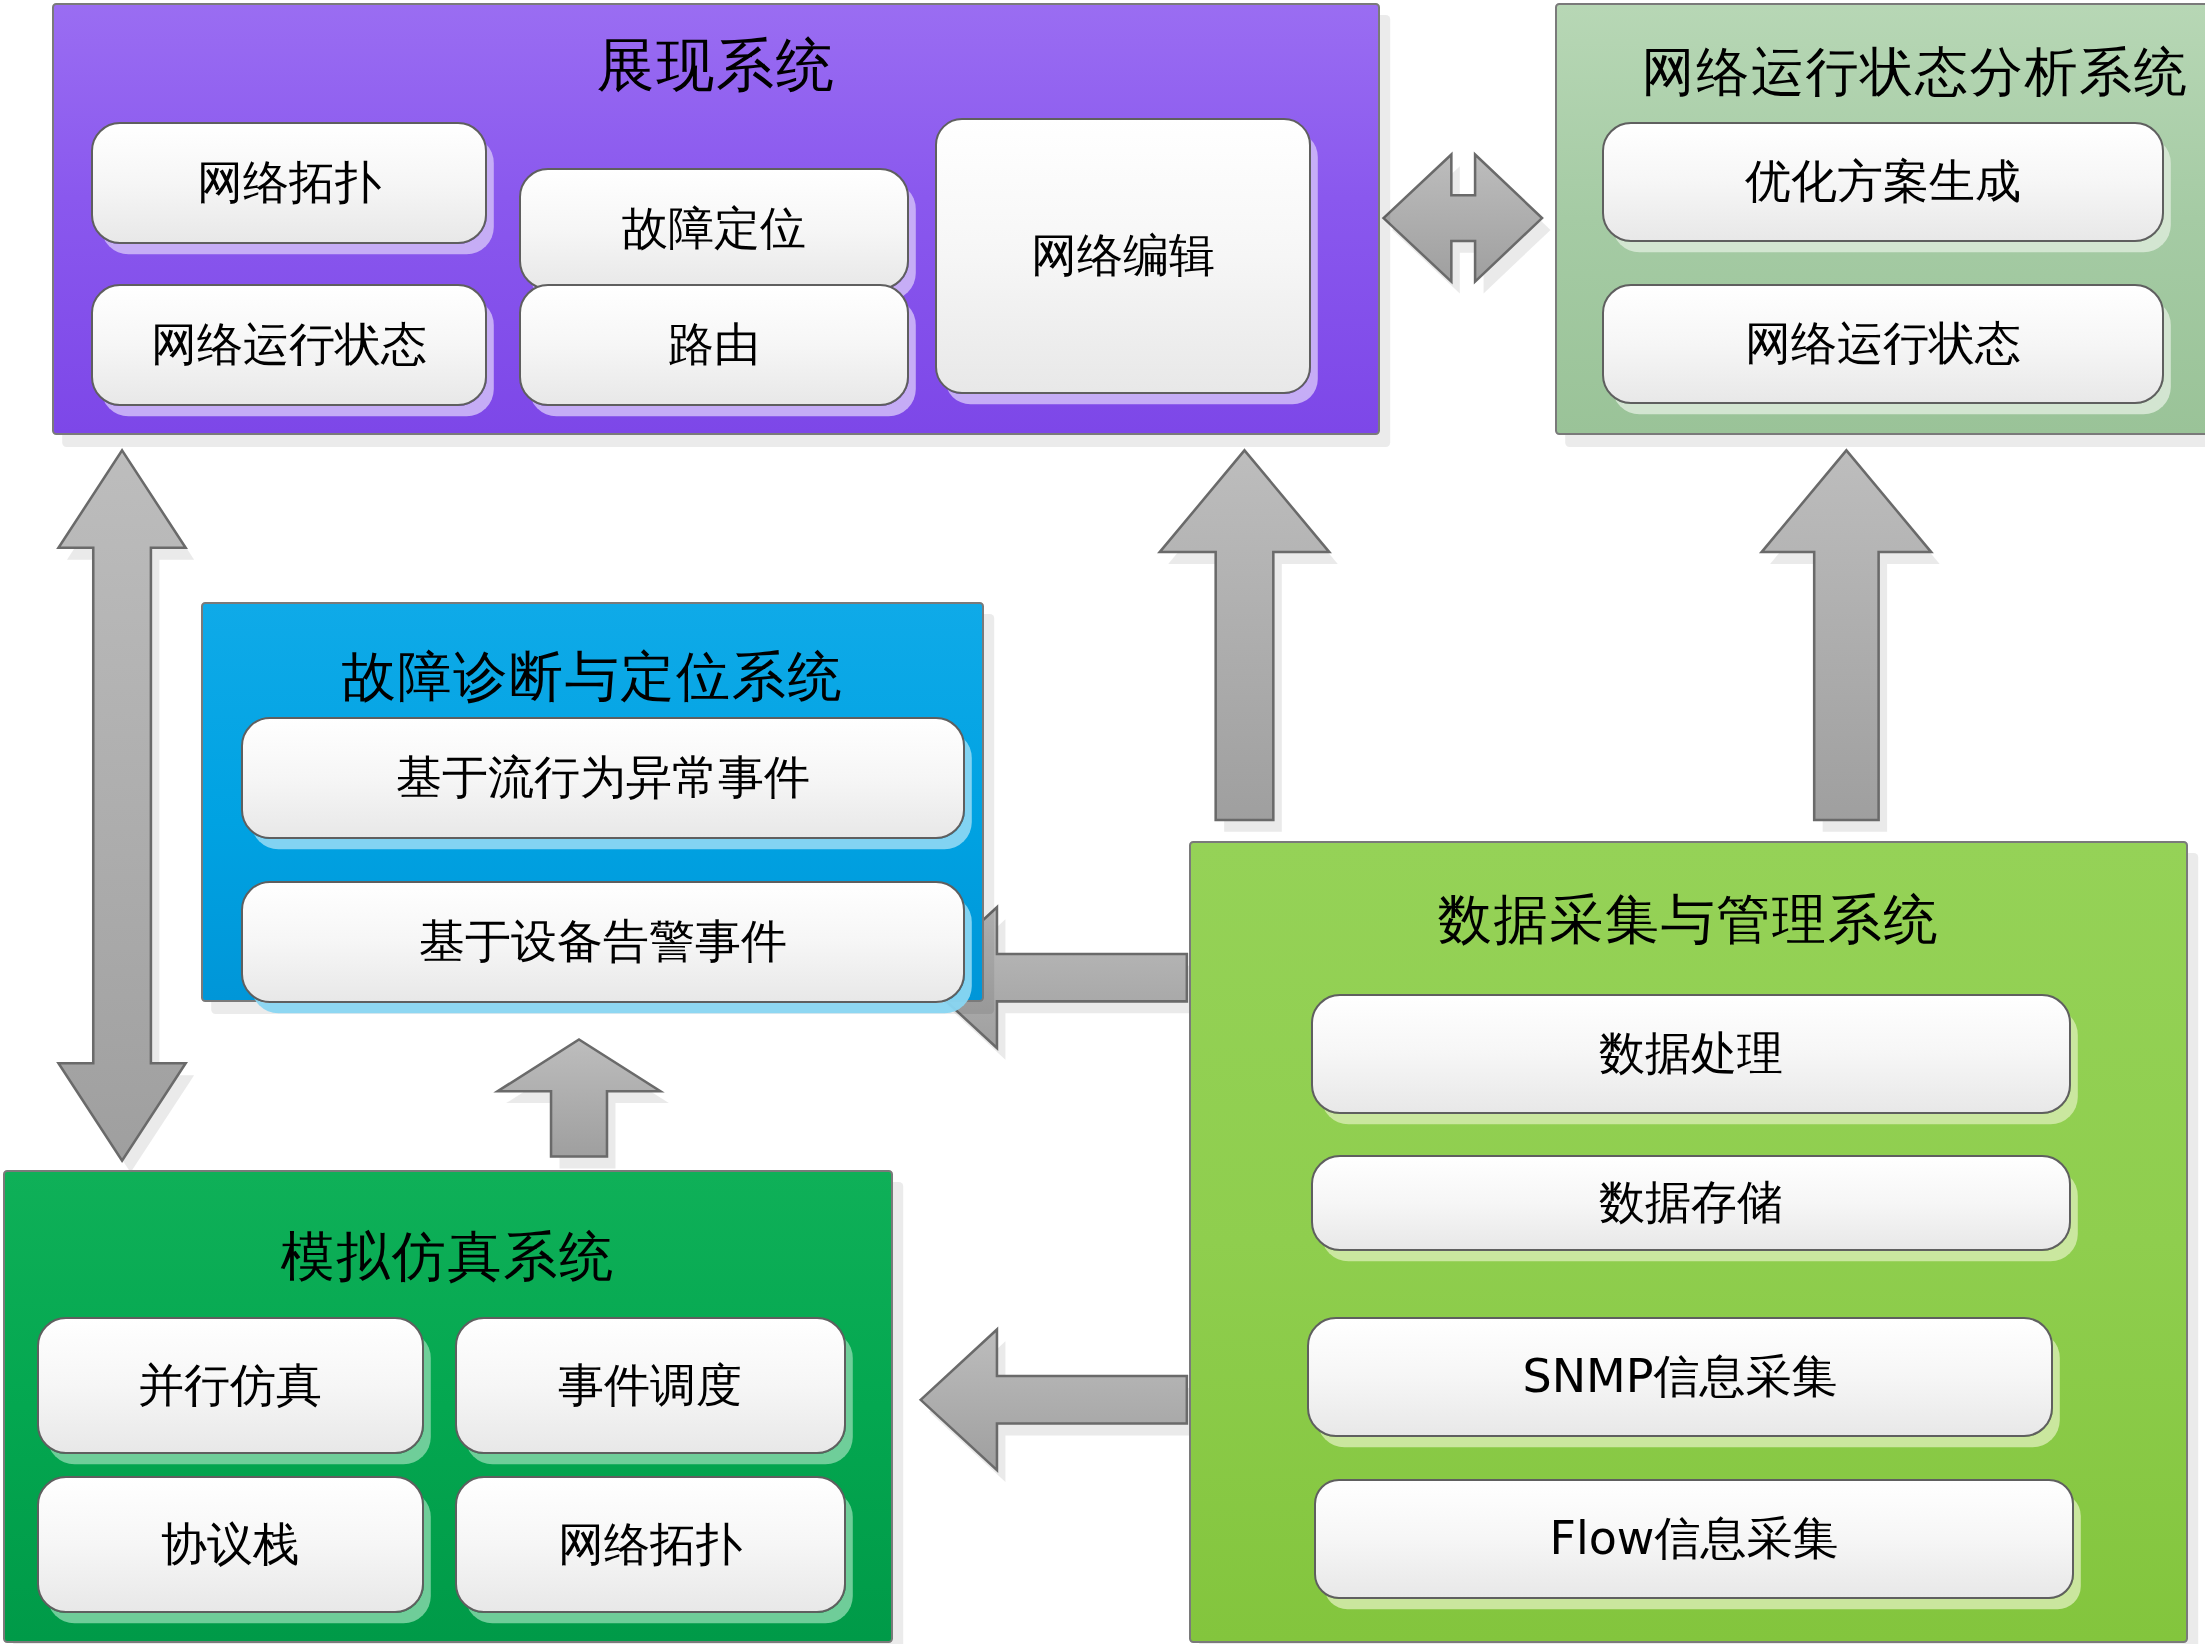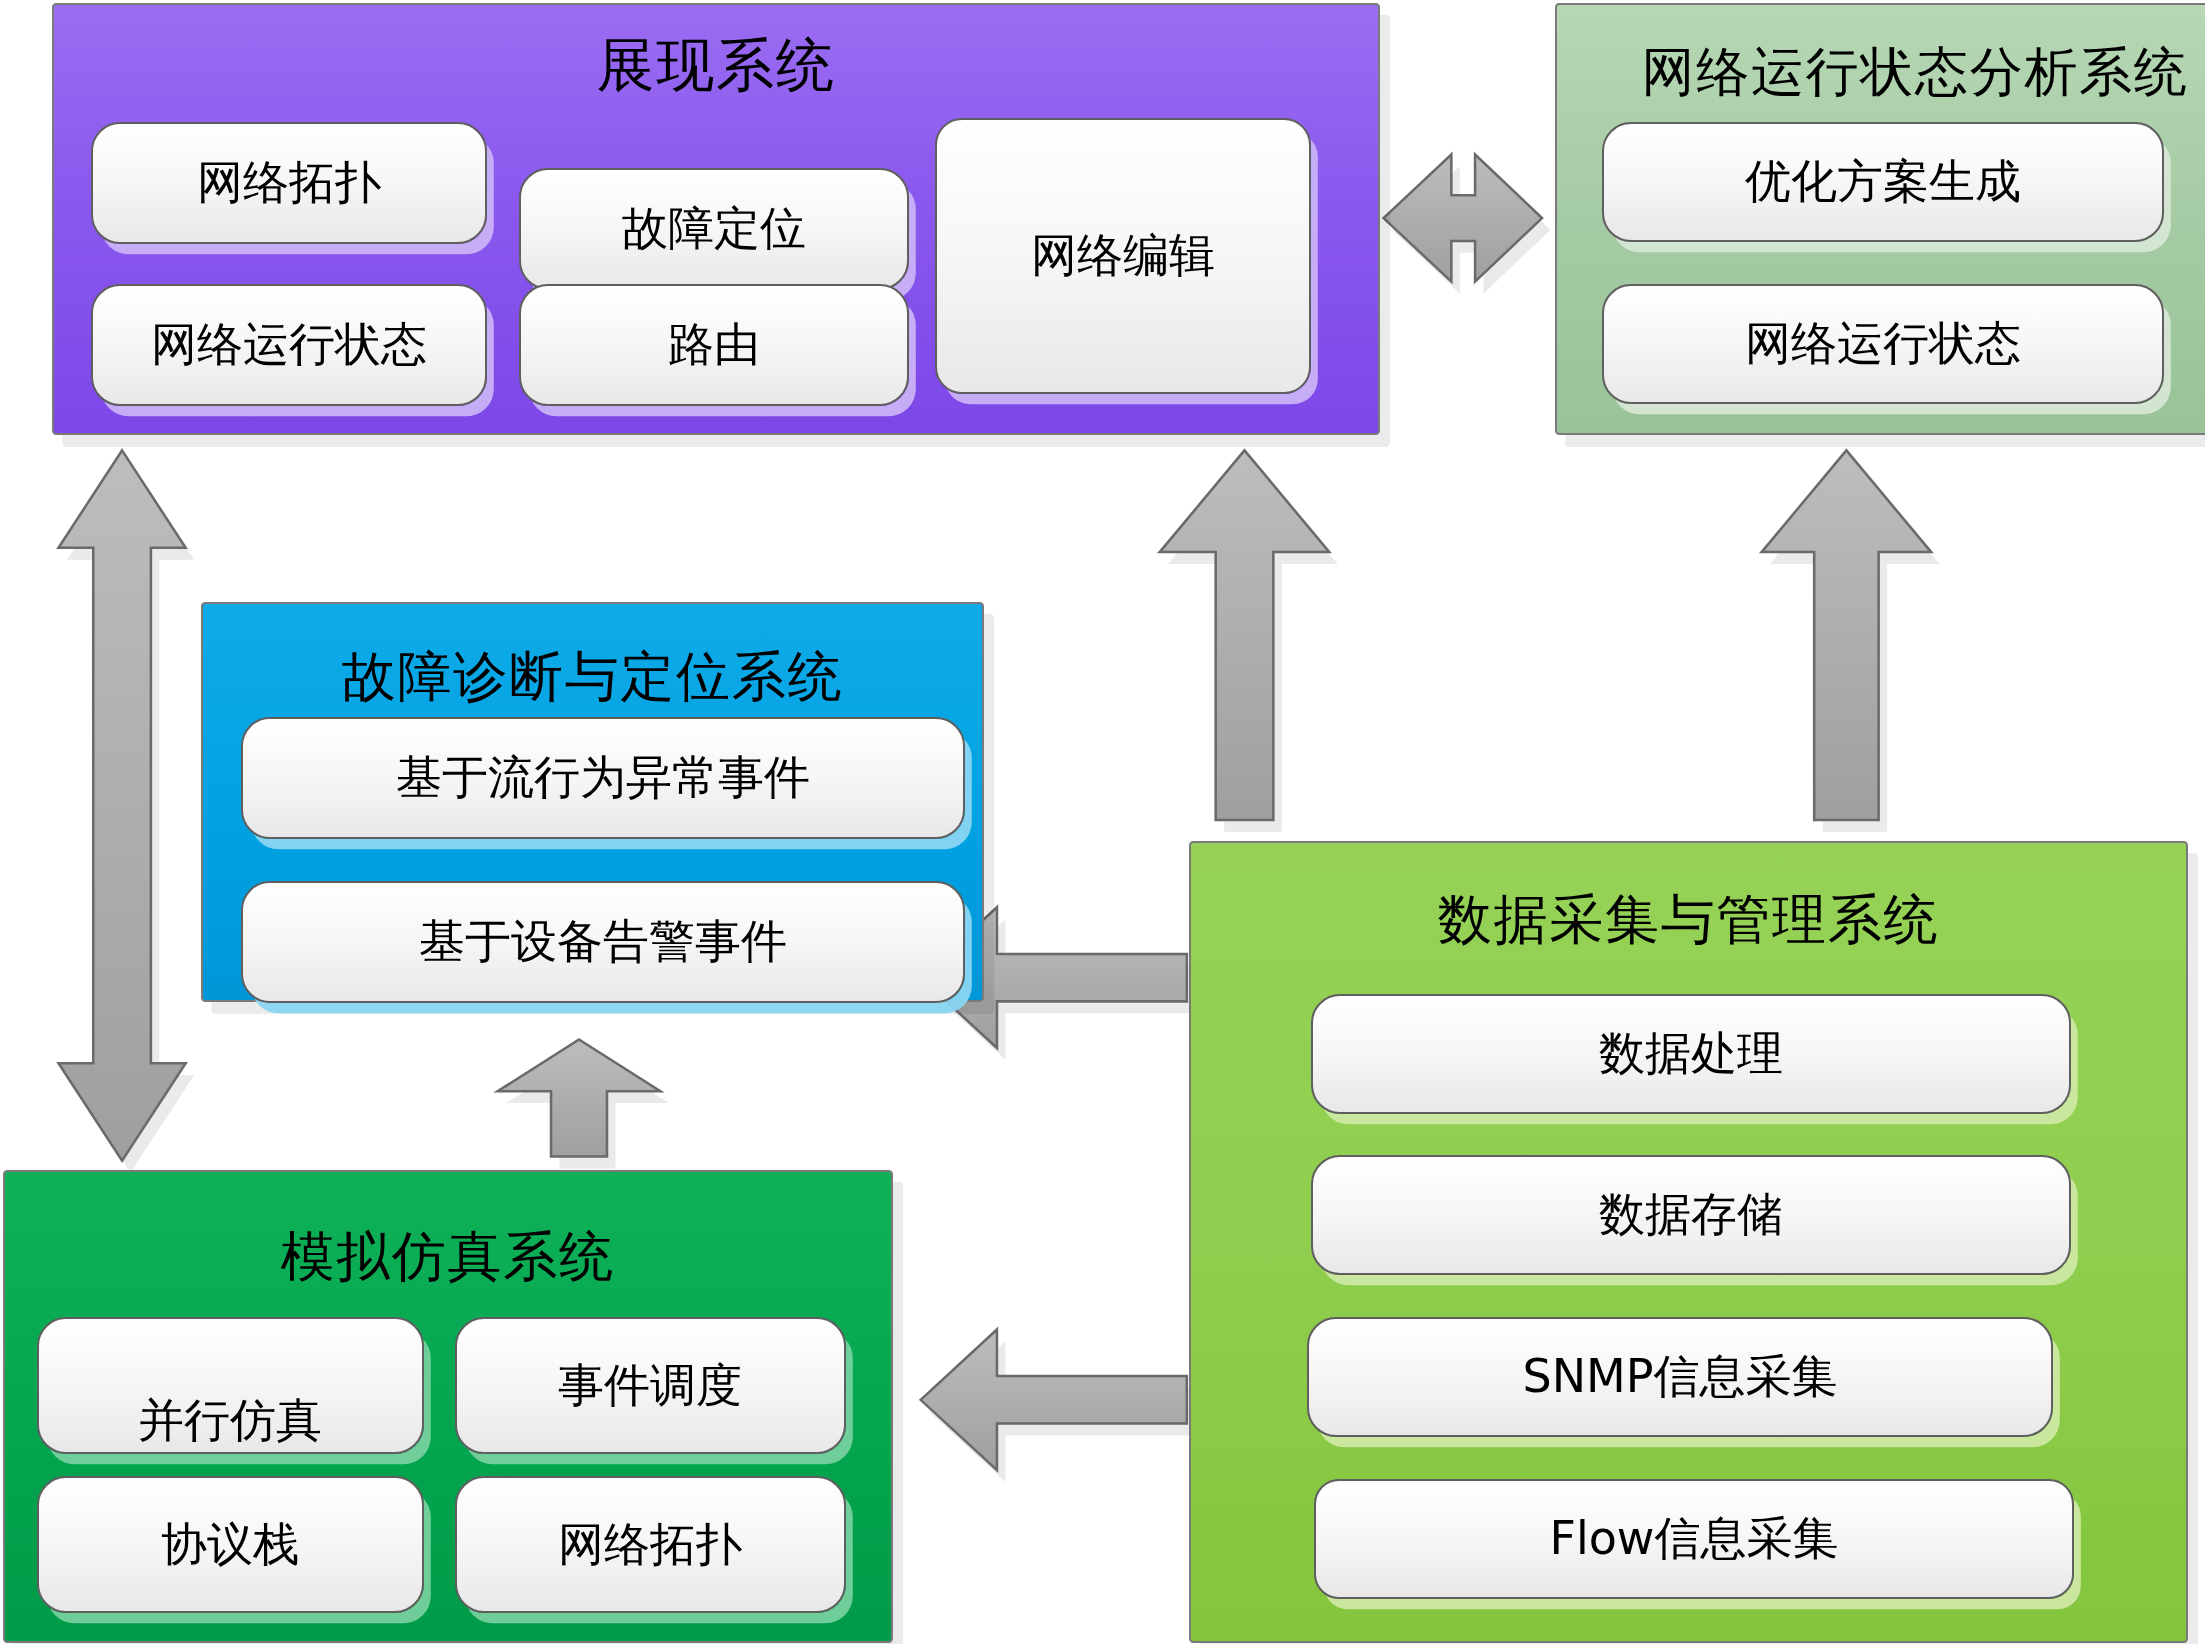--- a/index.html
+++ b/index.html
@@ -50,27 +50,27 @@
   .p-m3{left:881px;top:113px;width:376px;height:276px;border-radius:27px;}
   .p-m4{left:37px;top:279px;width:396px;height:122px;}
   .p-m5{left:465px;top:279px;width:390px;height:122px;}
   
   .a-m1{left:45px;top:117px;width:562px;height:120px;}
   .a-m2{left:45px;top:279px;width:562px;height:120px;}
   
   .d-m1{left:38px;top:113px;width:724px;height:122px;}
   .d-m2{left:38px;top:277px;width:724px;height:122px;}
   
-  .s-m1{left:32px;top:145px;width:387px;height:137px;align-items:flex-end;}
+  .s-m1{left:32px;top:145px;width:387px;height:137px;}
   .s-m2{left:450px;top:145px;width:391px;height:137px;}
   .s-m3{left:32px;top:304px;width:387px;height:137px;}
   .s-m4{left:450px;top:304px;width:391px;height:137px;}
   
   .g-m1{left:120px;top:151px;width:760px;height:120px;}
-  .g-m2{left:120px;top:312px;width:760px;height:120px;}
+  .g-m2{left:120px;top:312px;width:760px;height:96px;}
   .g-m3{left:116px;top:474px;width:746px;height:120px;}
   .g-m4{left:123px;top:636px;width:760px;height:120px;border-radius:25px;}
 </style>
 </head>
 <body>
 
 <div id="canvas">
 
   <svg id="arrow-layer" width="2205" height="1645" viewBox="0 0 2601 1940">
     <defs>

